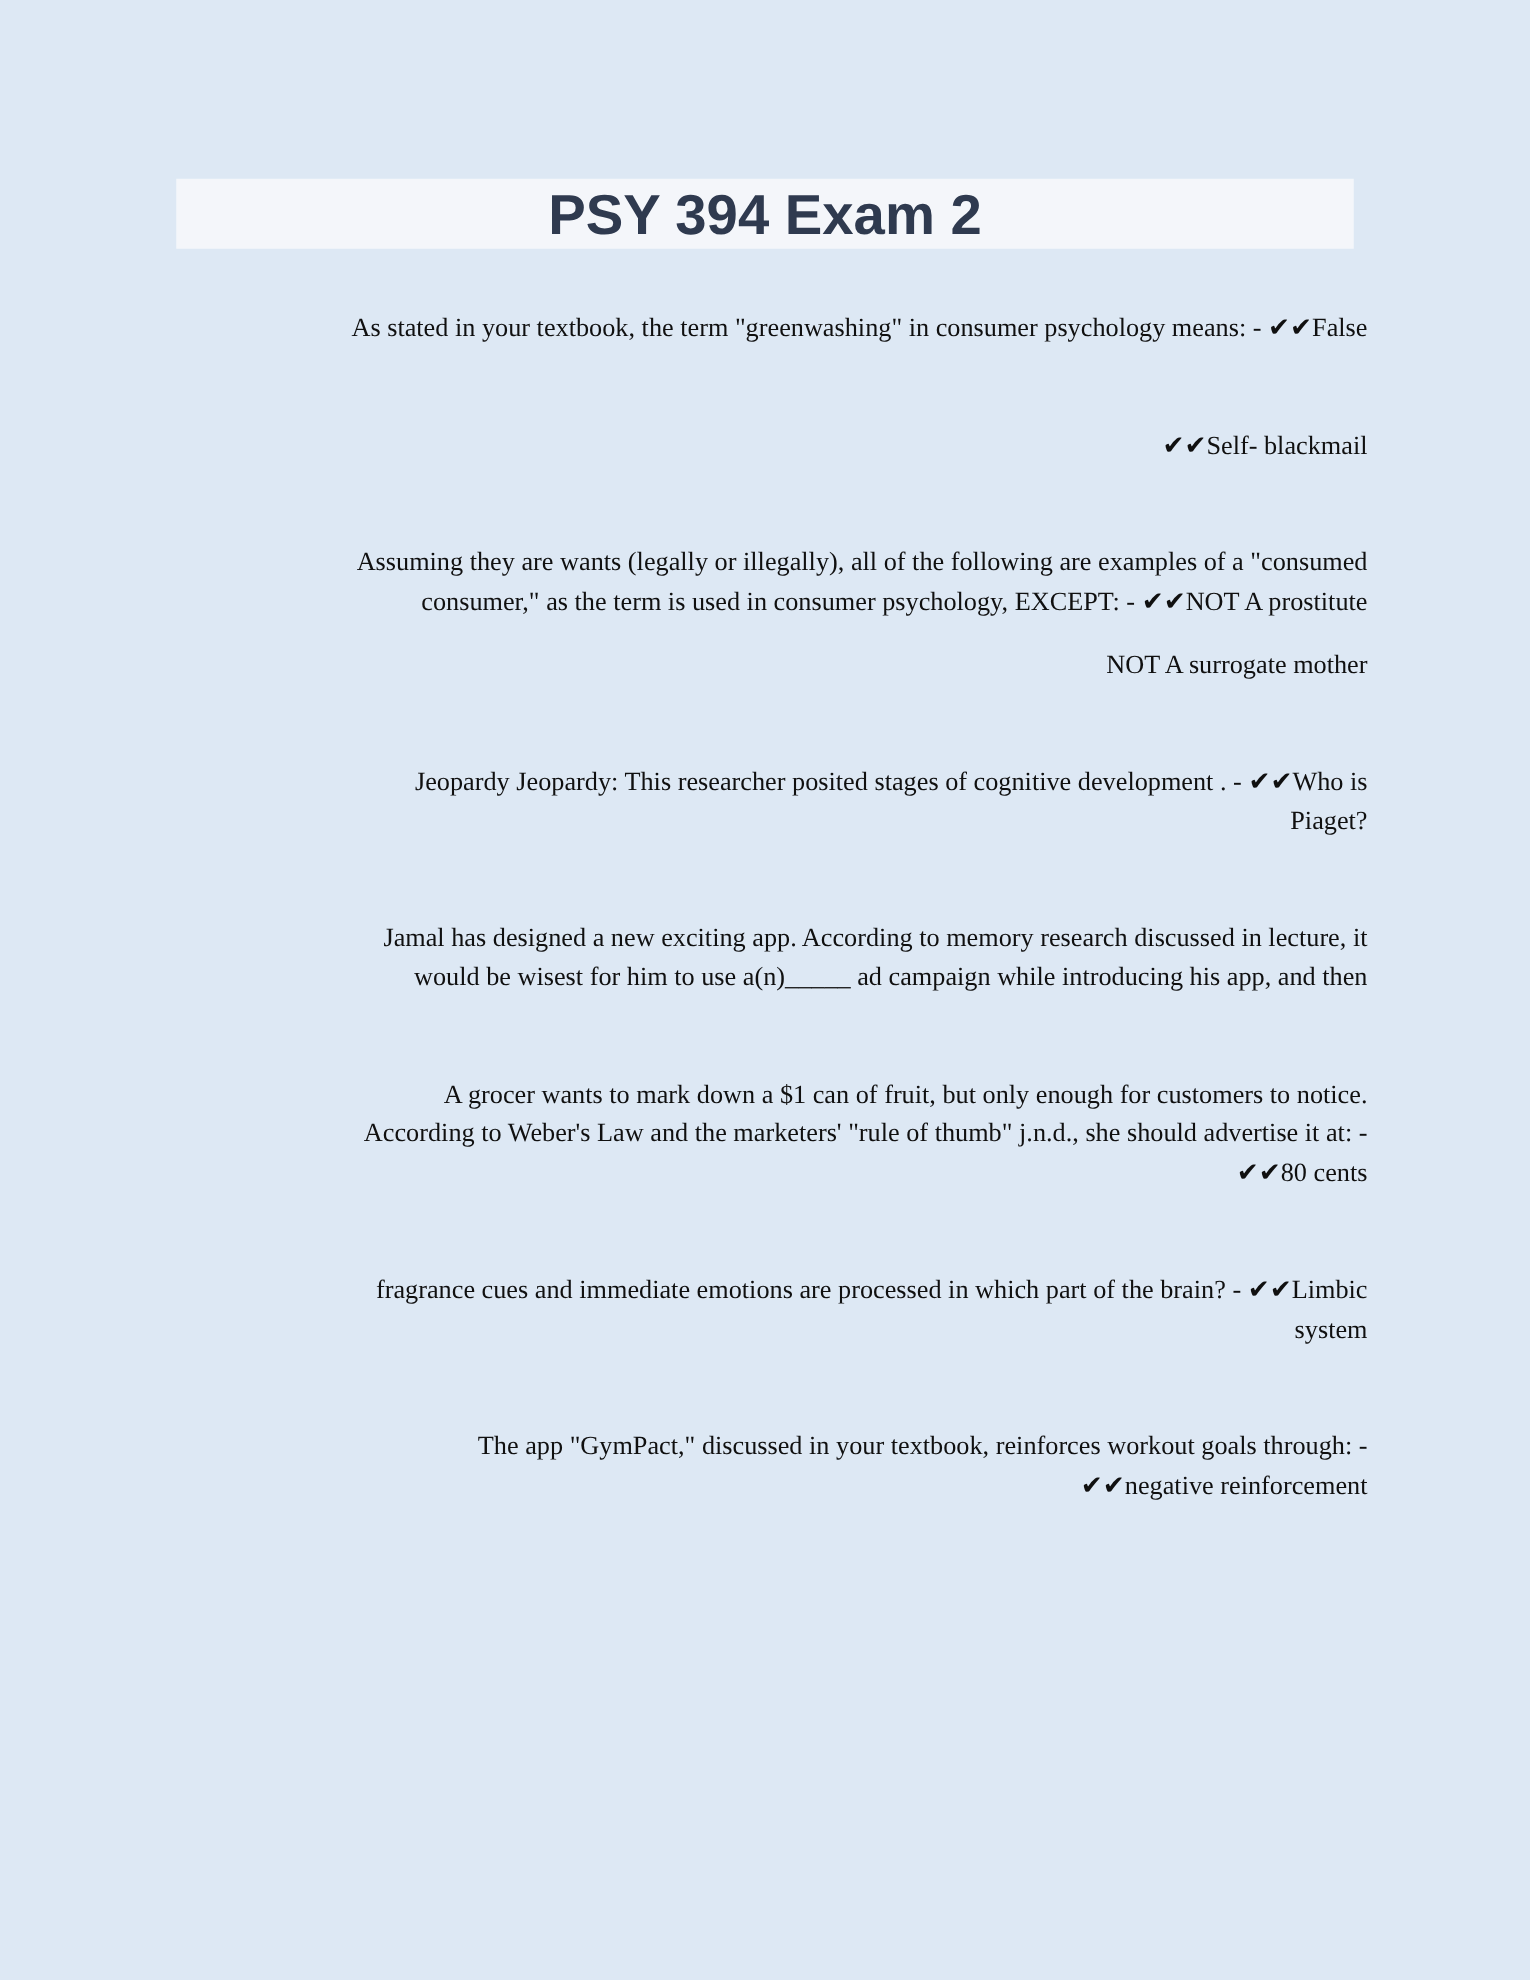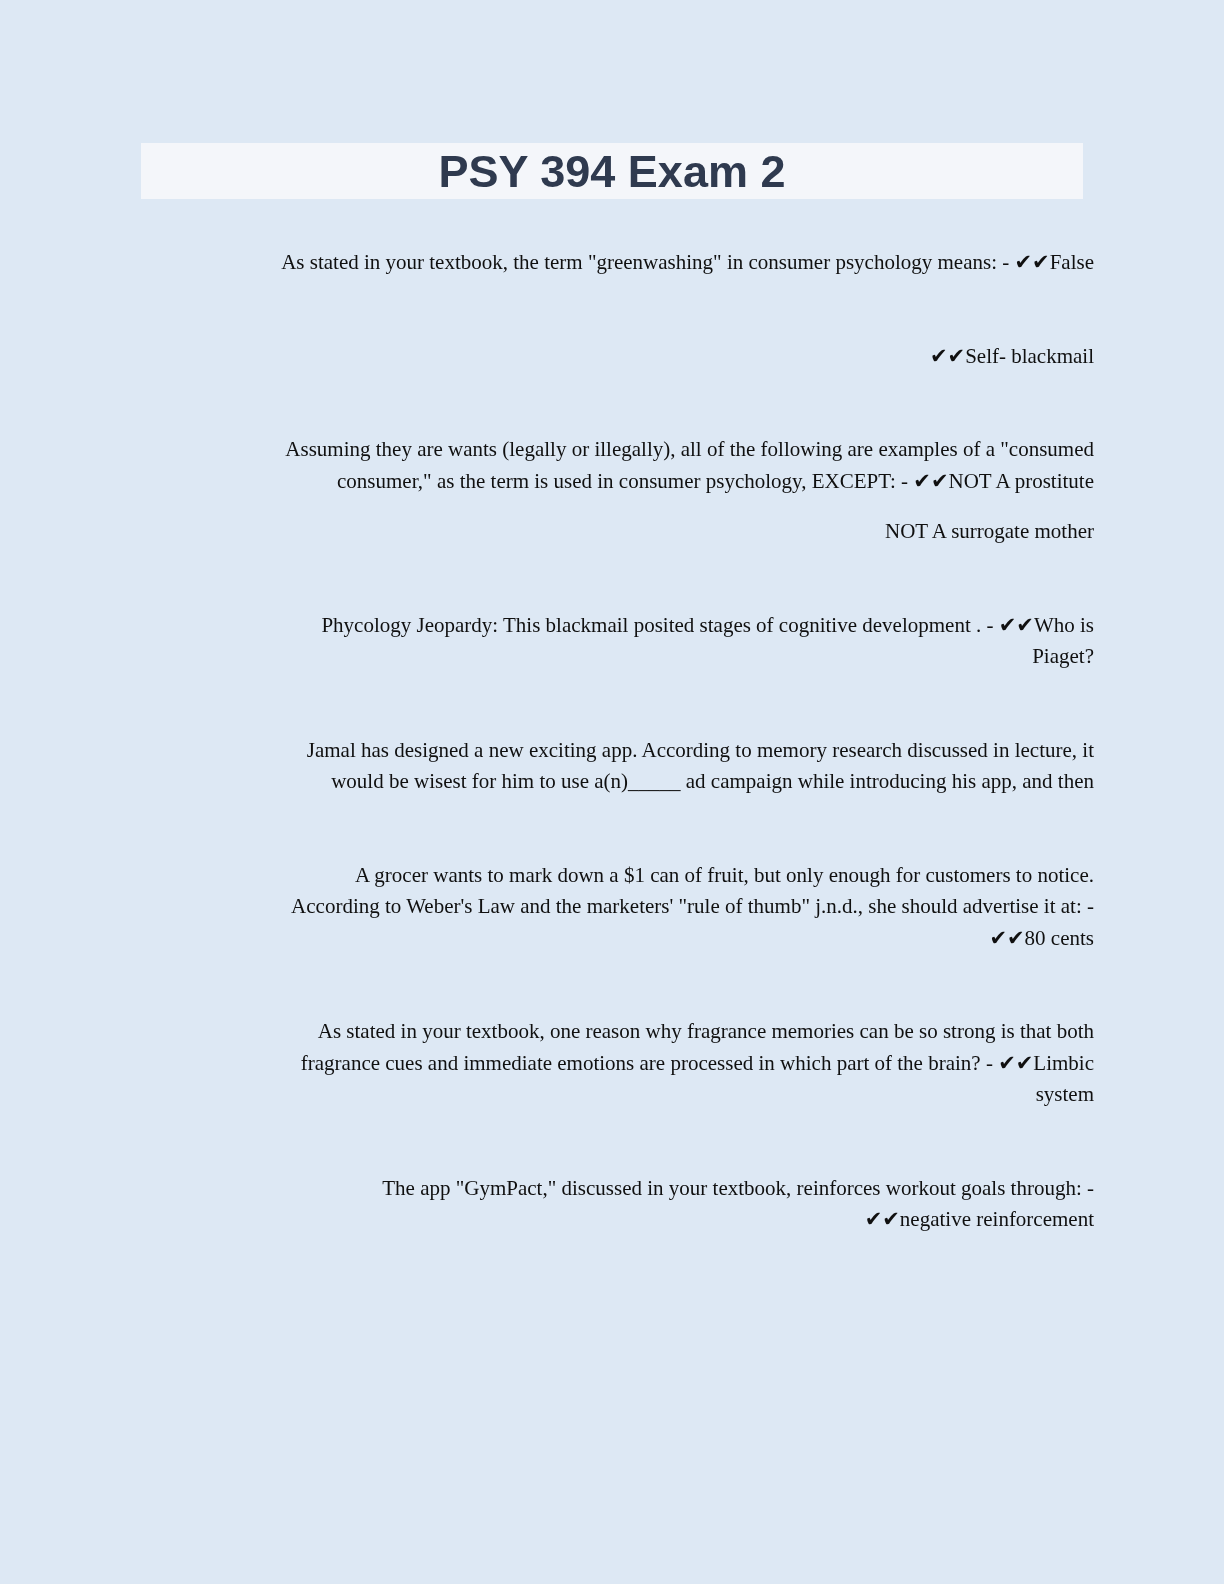--- a/index.html
+++ b/index.html
@@ -74,37 +74,36 @@
     <p class="qa-line">✔✔Self- blackmail</p>
   </section>
 
   <section class="qa-block">
     <p class="qa-line">Assuming they are wants (legally or illegally), all of the following are examples of a "consumed</p>
     <p class="qa-line">consumer," as the term is used in consumer psychology, EXCEPT: - ✔✔NOT A prostitute</p>
     <p class="qa-line qa-note">NOT A surrogate mother</p>
   </section>
 
   <section class="qa-block">
-    <p class="qa-line">Phycology Jeopardy: This blackmail posited stages of cognitive development . - ✔✔Who is</p>
+    <p class="qa-line">Jeopardy Jeopardy: This researcher posited stages of cognitive development . - ✔✔Who is</p>
     <p class="qa-line">Piaget?</p>
   </section>
 
   <section class="qa-block">
     <p class="qa-line">Jamal has designed a new exciting app. According to memory research discussed in lecture, it</p>
     <p class="qa-line">would be wisest for him to use a(n)_____ ad campaign while introducing his app, and then</p>
   </section>
 
   <section class="qa-block">
     <p class="qa-line">A grocer wants to mark down a $1 can of fruit, but only enough for customers to notice.</p>
     <p class="qa-line">According to Weber's Law and the marketers' "rule of thumb" j.n.d., she should advertise it at: -</p>
     <p class="qa-line">✔✔80 cents</p>
   </section>
 
   <section class="qa-block">
-    <p class="qa-line">As stated in your textbook, one reason why fragrance memories can be so strong is that both</p>
     <p class="qa-line">fragrance cues and immediate emotions are processed in which part of the brain? - ✔✔Limbic</p>
     <p class="qa-line">system</p>
   </section>
 
   <section class="qa-block">
     <p class="qa-line">The app "GymPact," discussed in your textbook, reinforces workout goals through: -</p>
     <p class="qa-line">✔✔negative reinforcement</p>
   </section>
 
 </main>

